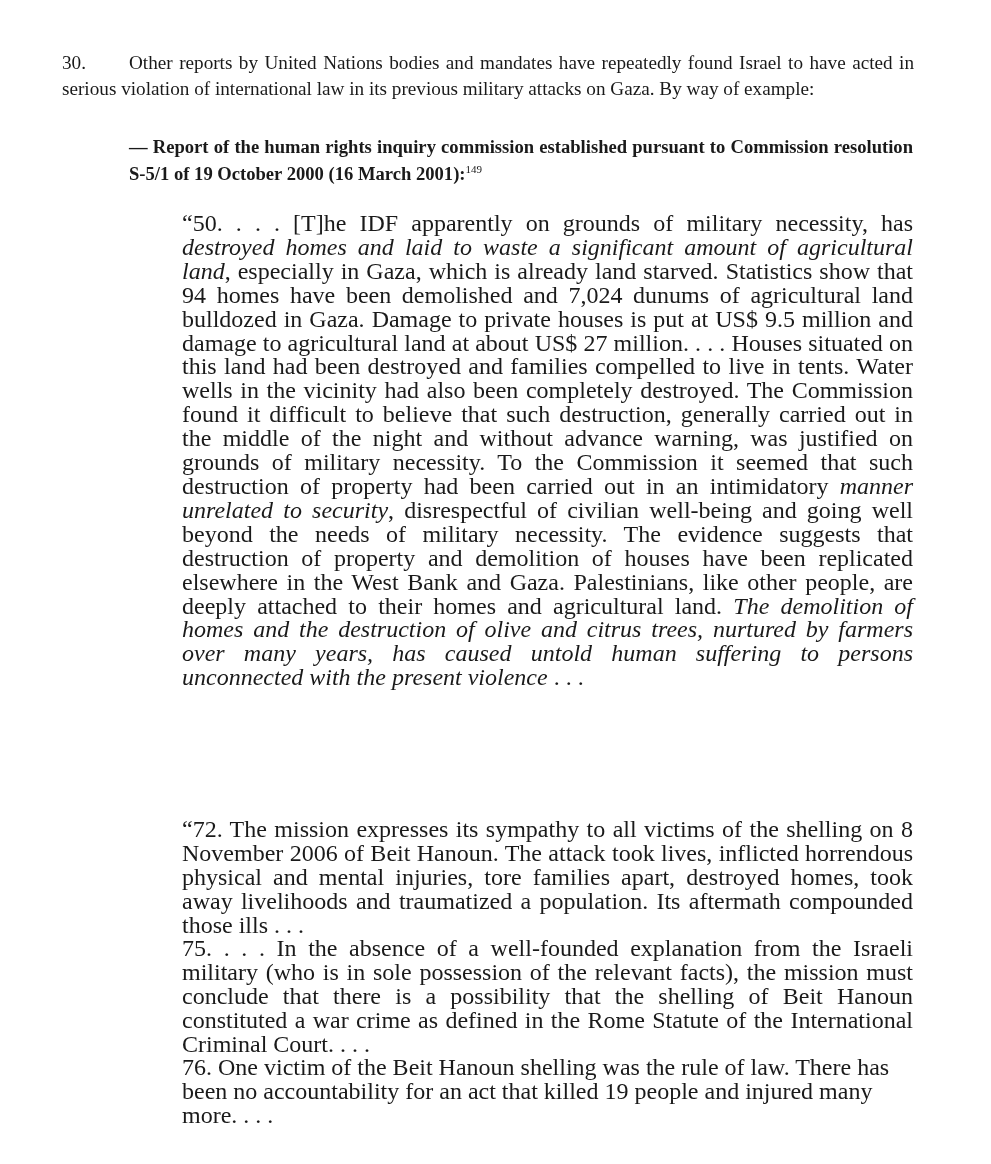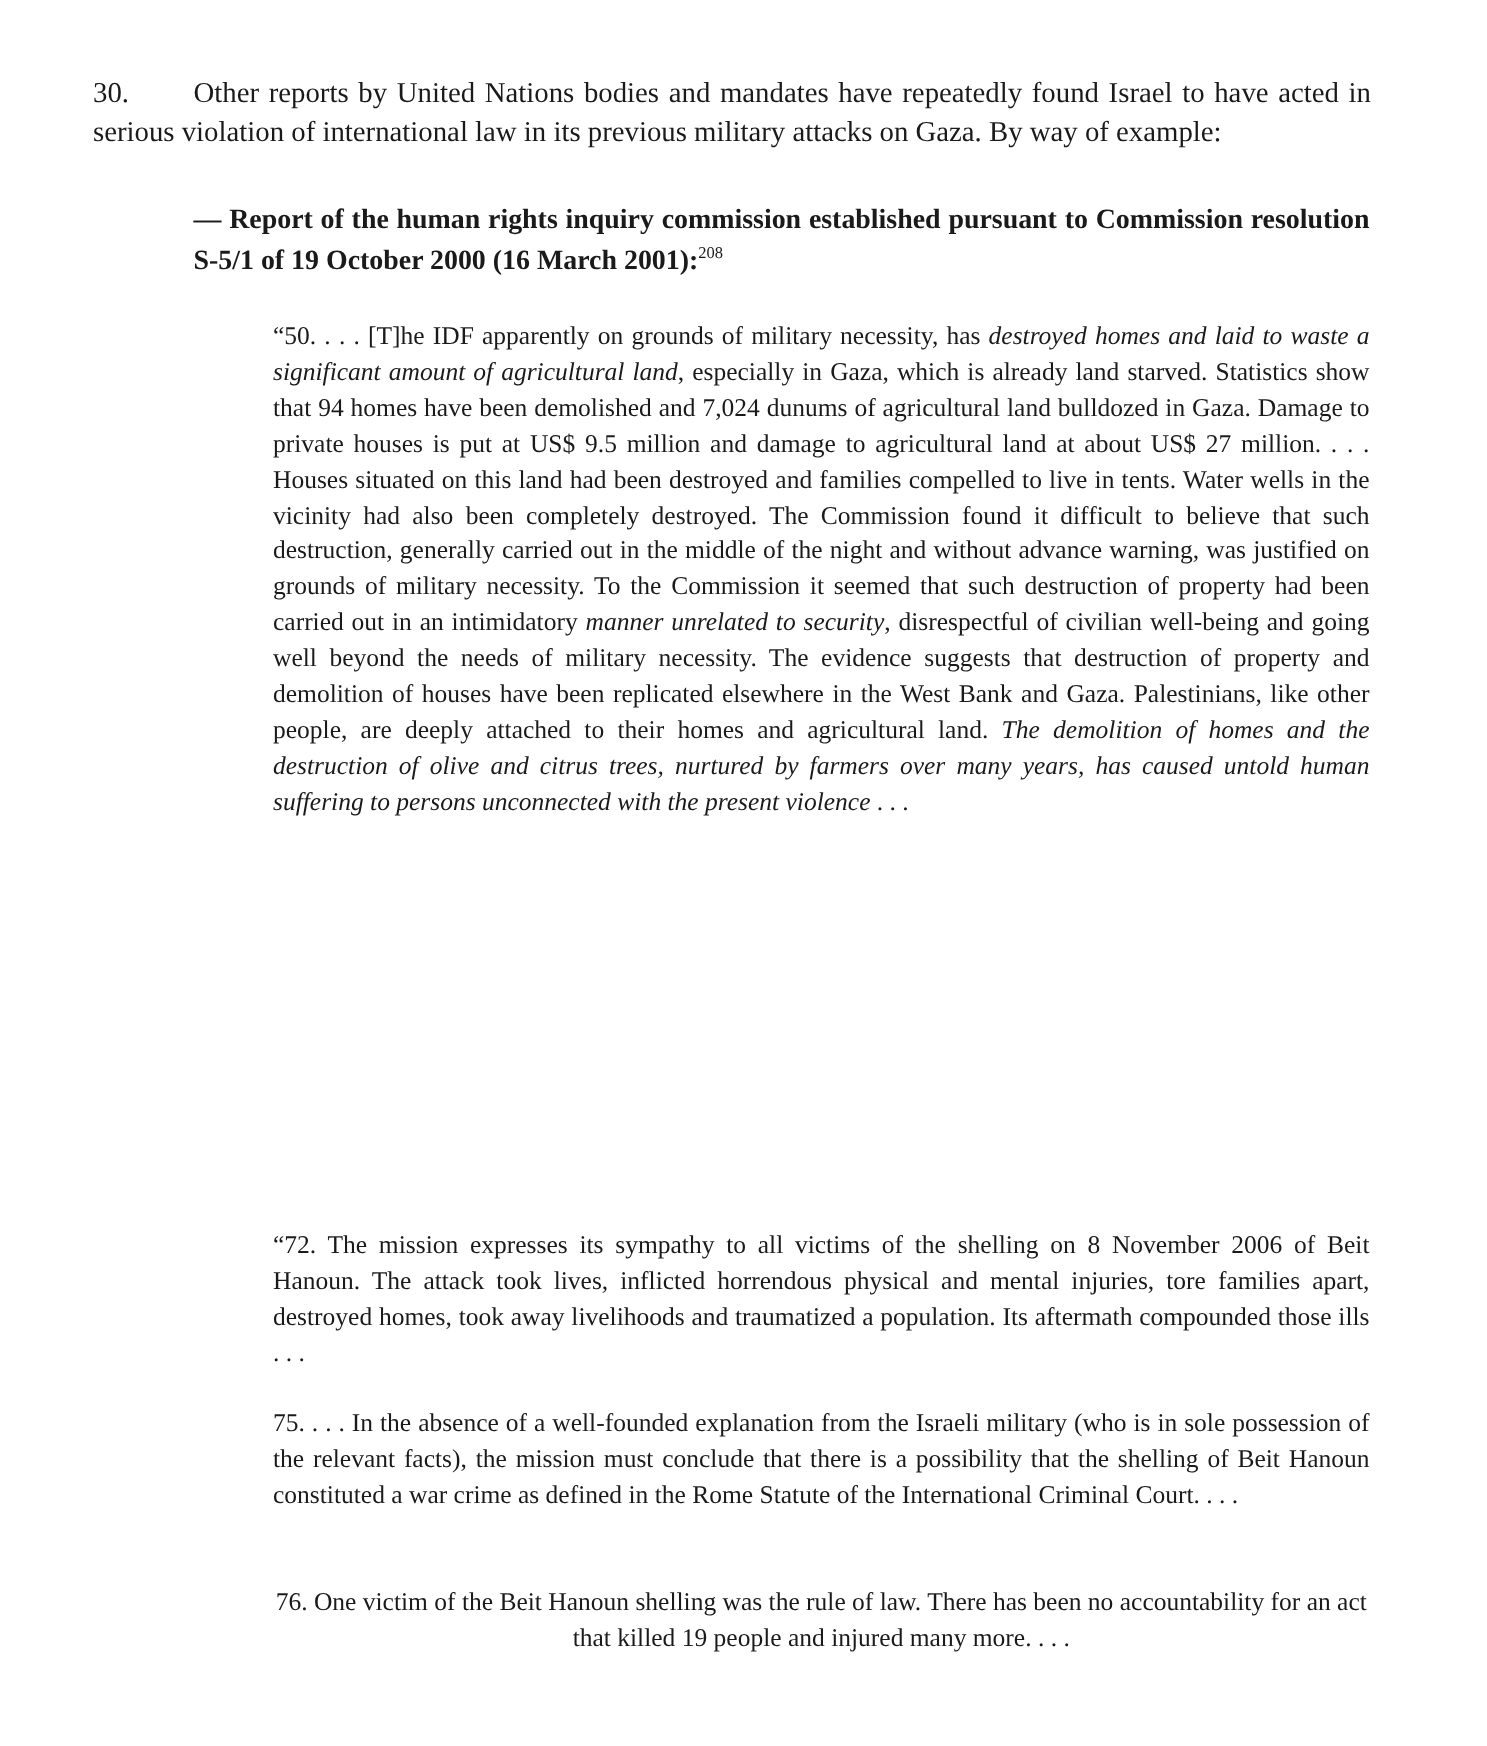--- a/index.html
+++ b/index.html
@@ -51,38 +51,38 @@
       line-height: 0;
     }
     .heading-1 { left: 129px; top: 133px; }
     .heading-2 { left: 129px; top: 709px; }
     .quote {
       position: absolute;
       left: 182px;
       width: 731px;
       text-align: justify;
       line-height: 23.9px;
-      font-size: 17px;
+      font-size: 24px;
     }
     .quote-50 { top: 212px; }
     .quote-51 { top: 640px; }
     .quote-72 { top: 818px; }
     .quote-75 { top: 937px; }
     .quote-76 { top: 1056px; }
-    .quote-76, .quote-72-last { text-align: center; }
+    .quote-76, .quote-72-last { text-align: left; }
     em { font-style: italic; }
   </style>
 </head>
 <body>
 
 <div class="page">
 
   <p class="para-main" style="margin:0;"><span class="para-num">30.</span><span>Other reports by United Nations bodies and mandates have repeatedly found Israel to have acted in serious violation of international law in its previous military attacks on Gaza. By way of example:</span></p>
 
-  <p class="heading heading-1" style="margin:0;"><span>— Report of the human rights inquiry commission established pursuant to Commission resolution S-5/1 of 19 October 2000 (16 March 2001):</span><sup>208</sup></p>
+  <p class="heading heading-1" style="margin:0;"><span>— Report of the human rights inquiry commission established pursuant to Commission resolution S-5/1 of 19 October 2000 (16 March 2001):</span><sup>149</sup></p>
 
   <p class="quote quote-50" style="margin:0;"><span>“50. . . . [T]he IDF apparently on grounds of military necessity, has </span><em>destroyed homes and laid to waste a significant amount of agricultural land</em><span>, especially in Gaza, which is already land starved. Statistics show that 94 homes have been demolished and 7,024 dunums of agricultural land bulldozed in Gaza. Damage to private houses is put at US$ 9.5 million and damage to agricultural land at about US$ 27 million. . . . Houses situated on this land had been destroyed and families compelled to live in tents. Water wells in the vicinity had also been completely destroyed. The Commission found it difficult to believe that such destruction, generally carried out in the middle of the night and without advance warning, was justified on grounds of military necessity. To the Commission it seemed that such destruction of property had been carried out in an intimidatory </span><em>manner unrelated to security</em><span>, disrespectful of civilian well-being and going well beyond the needs of military necessity. The evidence suggests that destruction of property and demolition of houses have been replicated elsewhere in the West Bank and Gaza. Palestinians, like other people, are deeply attached to their homes and agricultural land. </span><em>The demolition of homes and the destruction of olive and citrus trees, nurtured by farmers over many years, has caused untold human suffering to persons unconnected with the present violence</em><span> . . .</span></p>
 
 
 
   <p class="quote quote-72" style="margin:0;">“72. The mission expresses its sympathy to all victims of the shelling on 8 November 2006 of Beit Hanoun. The attack took lives, inflicted horrendous physical and mental injuries, tore families apart, destroyed homes, took away livelihoods and traumatized a population. Its aftermath compounded those ills . . .</p>
 
   <p class="quote quote-75" style="margin:0;">75. . . . In the absence of a well-founded explanation from the Israeli military (who is in sole possession of the relevant facts), the mission must conclude that there is a possibility that the shelling of Beit Hanoun constituted a war crime as defined in the Rome Statute of the International Criminal Court. . . .</p>
 
   <p class="quote quote-76" style="margin:0;">76.  One victim of the Beit Hanoun shelling was the rule of law. There has been no accountability for an act that killed 19 people and injured many more. . . .</p>

